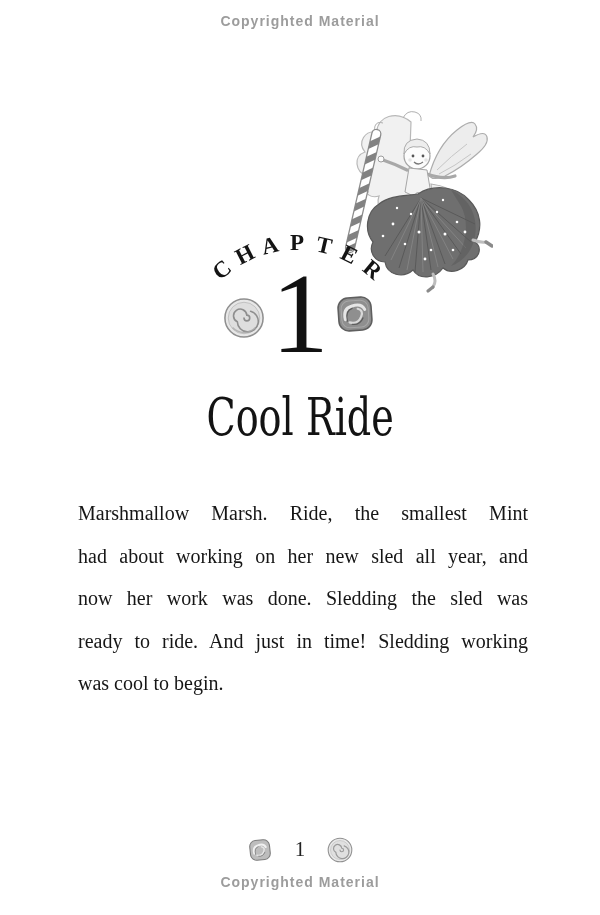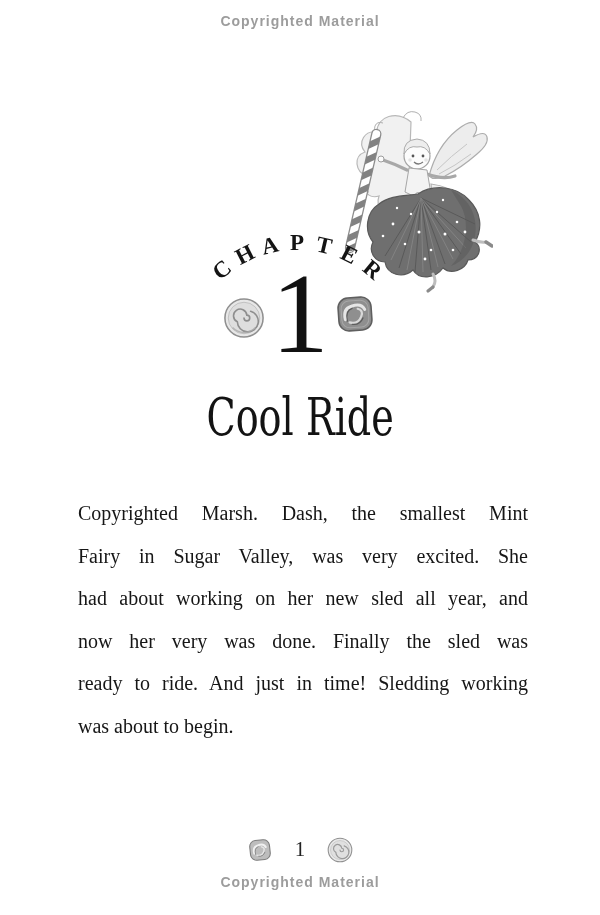--- a/index.html
+++ b/index.html
@@ -182,26 +182,25 @@
     <path d="M10,25 Q8,14 17,12 Q27,9 30,16" stroke="#e6e6e6" stroke-width="3" fill="none" stroke-linecap="round"></path>
     <path d="M14,28 Q22,31 26,23 Q29,17 23,15" stroke="#d9d9d9" stroke-width="2.2" fill="none" stroke-linecap="round"></path>
     <path d="M12,27 Q10,16 18,14 M16,30 Q24,32 28,24" stroke="#4f4f4f" stroke-width="1.2" fill="none" opacity="0.8"></path>
   </svg>
 
   <div class="chapter-title">
     <span class="tscale">Cool Ride</span>
   </div>
 
   <div class="body-text">
-    <div class="line">Copyrighted Marsh. Dash, the smallest Mint</div>
-    <div class="line">Fairy in Sugar Valley, was very excited. She</div>
+    <div class="line">Marshmallow Marsh. Ride, the smallest Mint</div>
     <div class="line">had about working on her new sled all year, and</div>
-    <div class="line">now her very was done. Finally the sled was</div>
+    <div class="line">now her work was done. Sledding the sled was</div>
     <div class="line">ready to ride. And just in time! Sledding working</div>
-    <div class="line last">was about to begin.</div>
+    <div class="line last">was cool to begin.</div>
   </div>
 
   <svg class="candy square-foot" viewBox="0 0 40 40" aria-hidden="true">
     <rect x="3.5" y="3.5" width="33" height="33" rx="10" fill="#bdbdbd" stroke="#7d7d7d" stroke-width="1.8"></rect>
     <path d="M10,25 Q8,14 17,12 Q27,9 30,16" stroke="#f0f0f0" stroke-width="3.4" fill="none" stroke-linecap="round"></path>
     <path d="M14,28 Q22,31 26,23 Q29,17 23,15" stroke="#e6e6e6" stroke-width="2.4" fill="none" stroke-linecap="round"></path>
     <path d="M12,27 Q10,16 18,14 M16,30 Q24,32 28,24" stroke="#6f6f6f" stroke-width="1.3" fill="none" opacity="0.85"></path>
   </svg>
 
   <div class="page-number">1</div>

